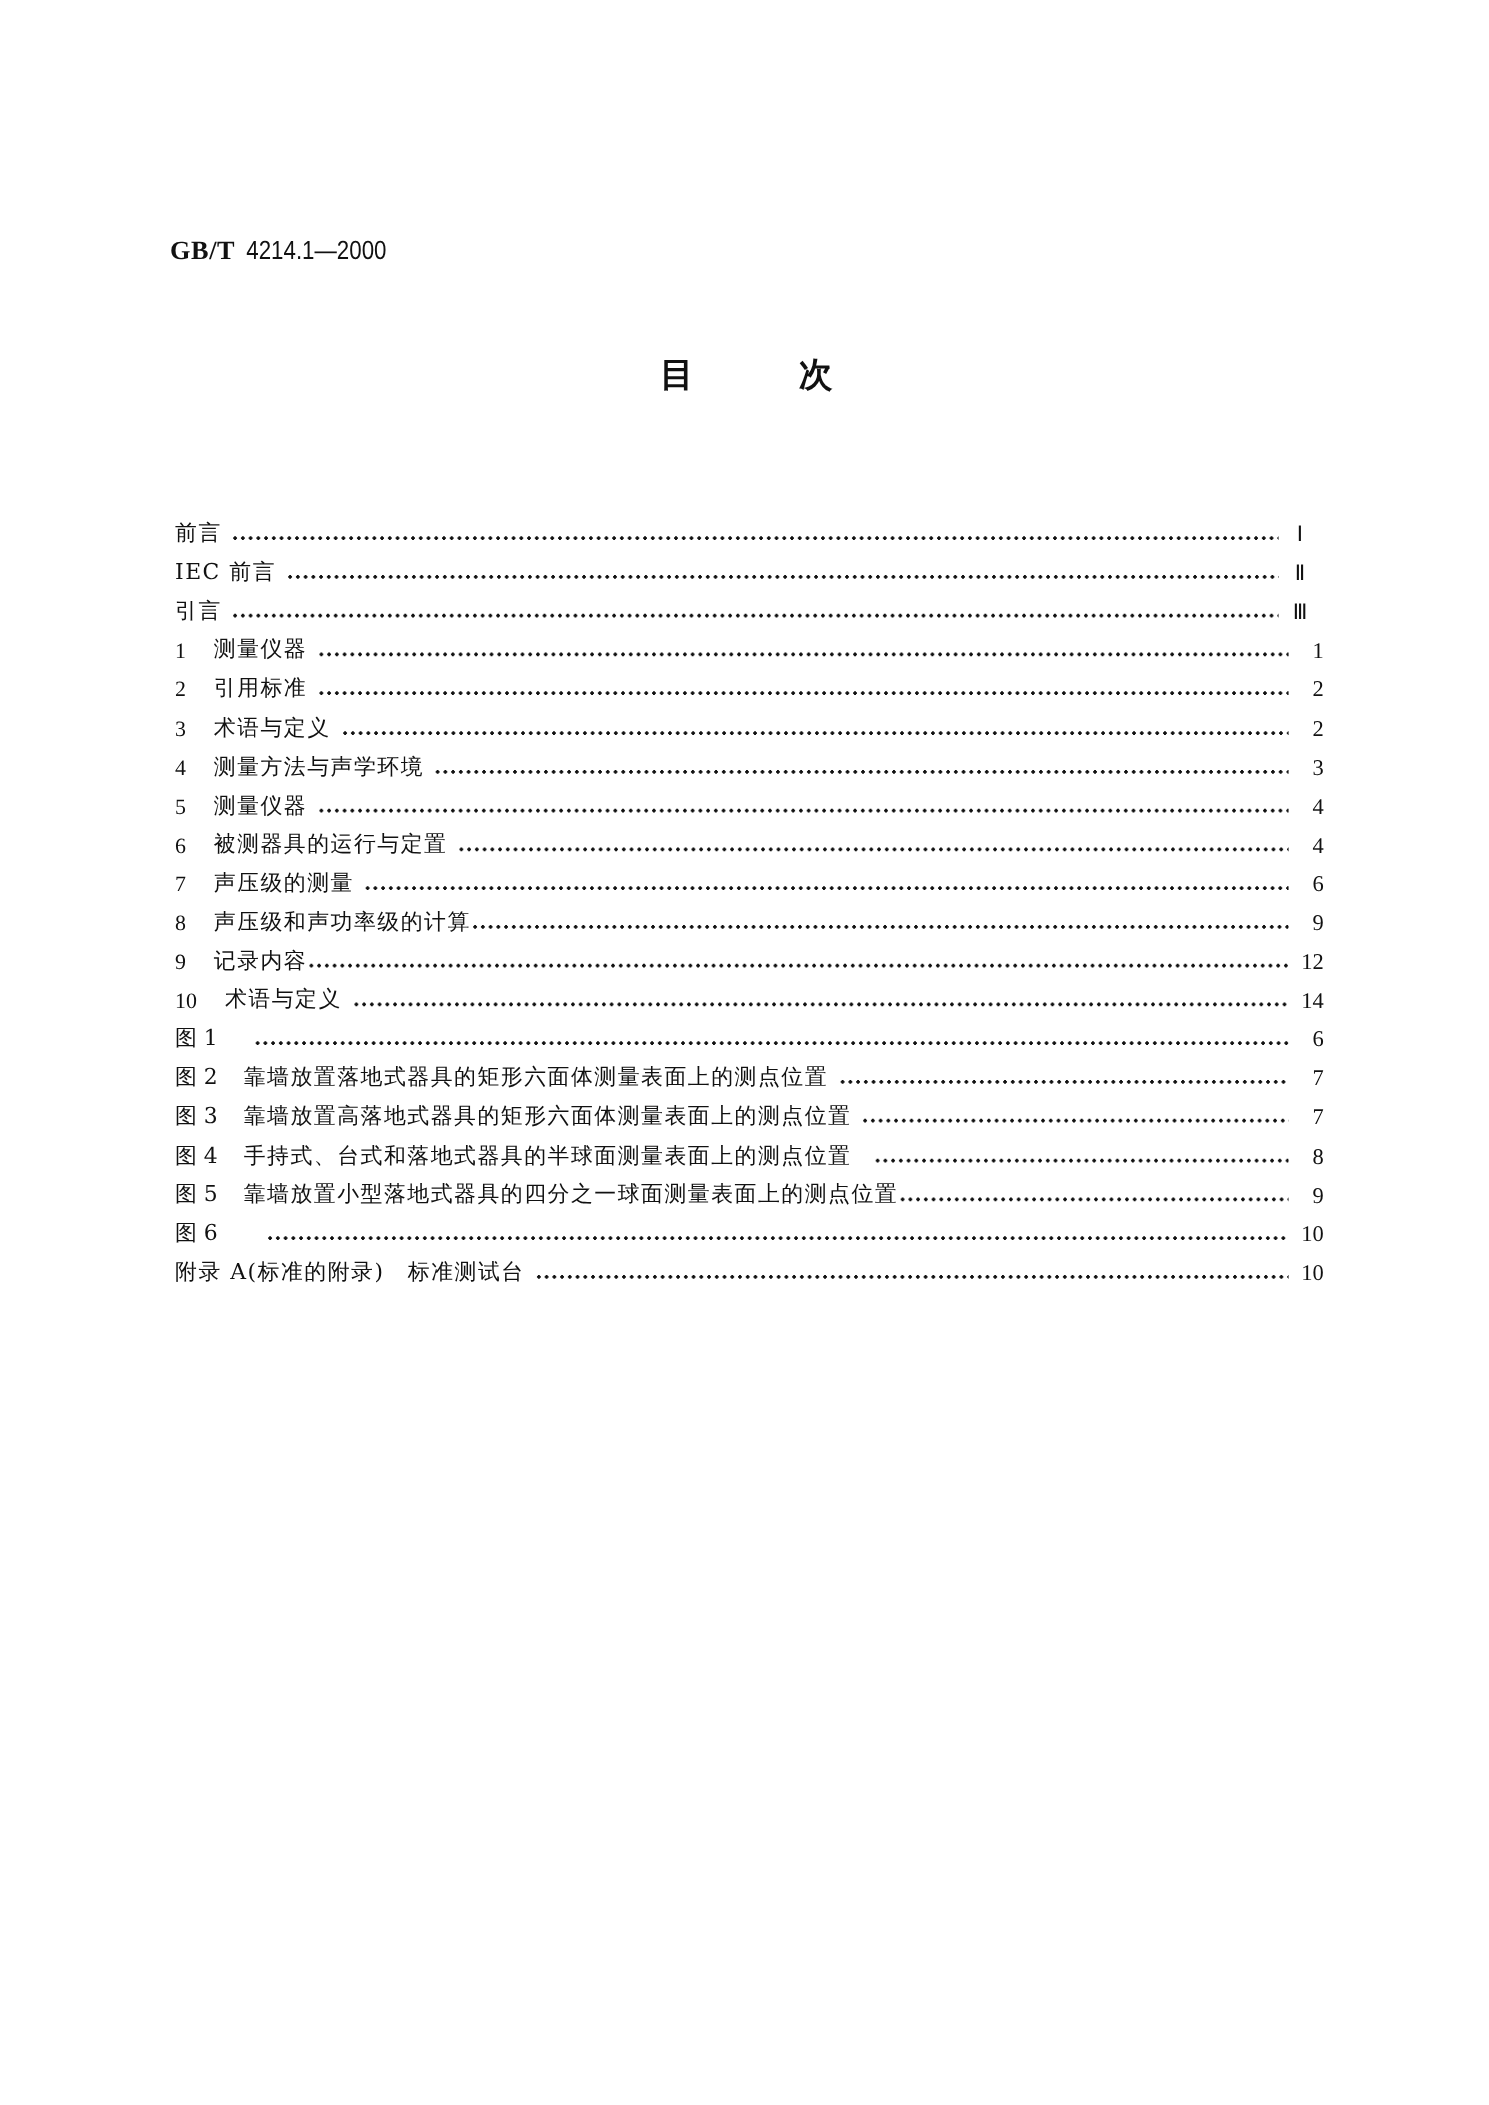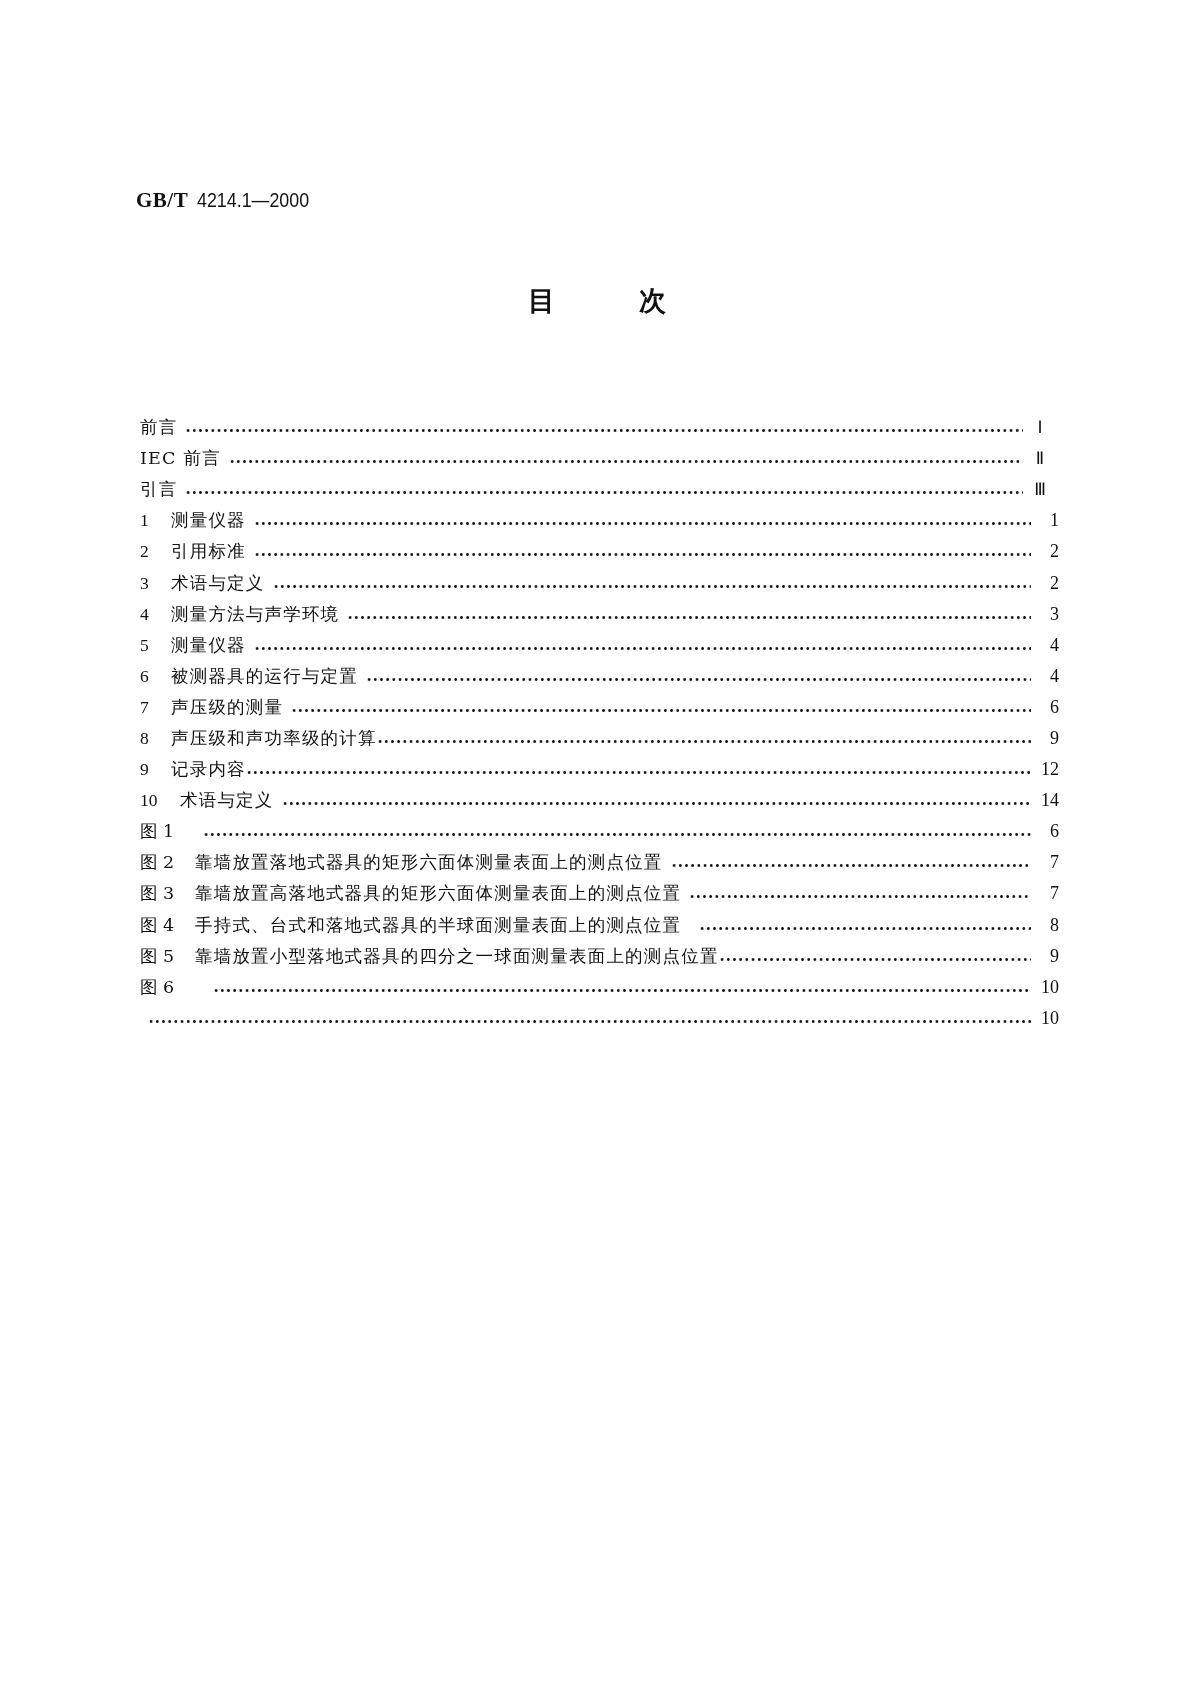--- a/index.html
+++ b/index.html
@@ -226,16 +226,17 @@
       <span class="label">靠墙放置小型落地式器具的四分之一球面测量表面上的测点位置</span>
       <span class="leader"></span>
       <span class="page">9</span>
     </div>
     <div class="toc-row">
       <span class="num" style="width: 55px; font-family: &quot;DejaVu Serif&quot;, serif;">图 6</span>
       <span class="leader" style="margin-left: 18px;"></span>
       <span class="page">10</span>
     </div>
     <div class="toc-row">
+      <span class="label">附录 A(标准的附录)　标准测试台</span>
       <span class="leader"></span>
       <span class="page">10</span>
     </div>
   </div>
 
 </body></html>

